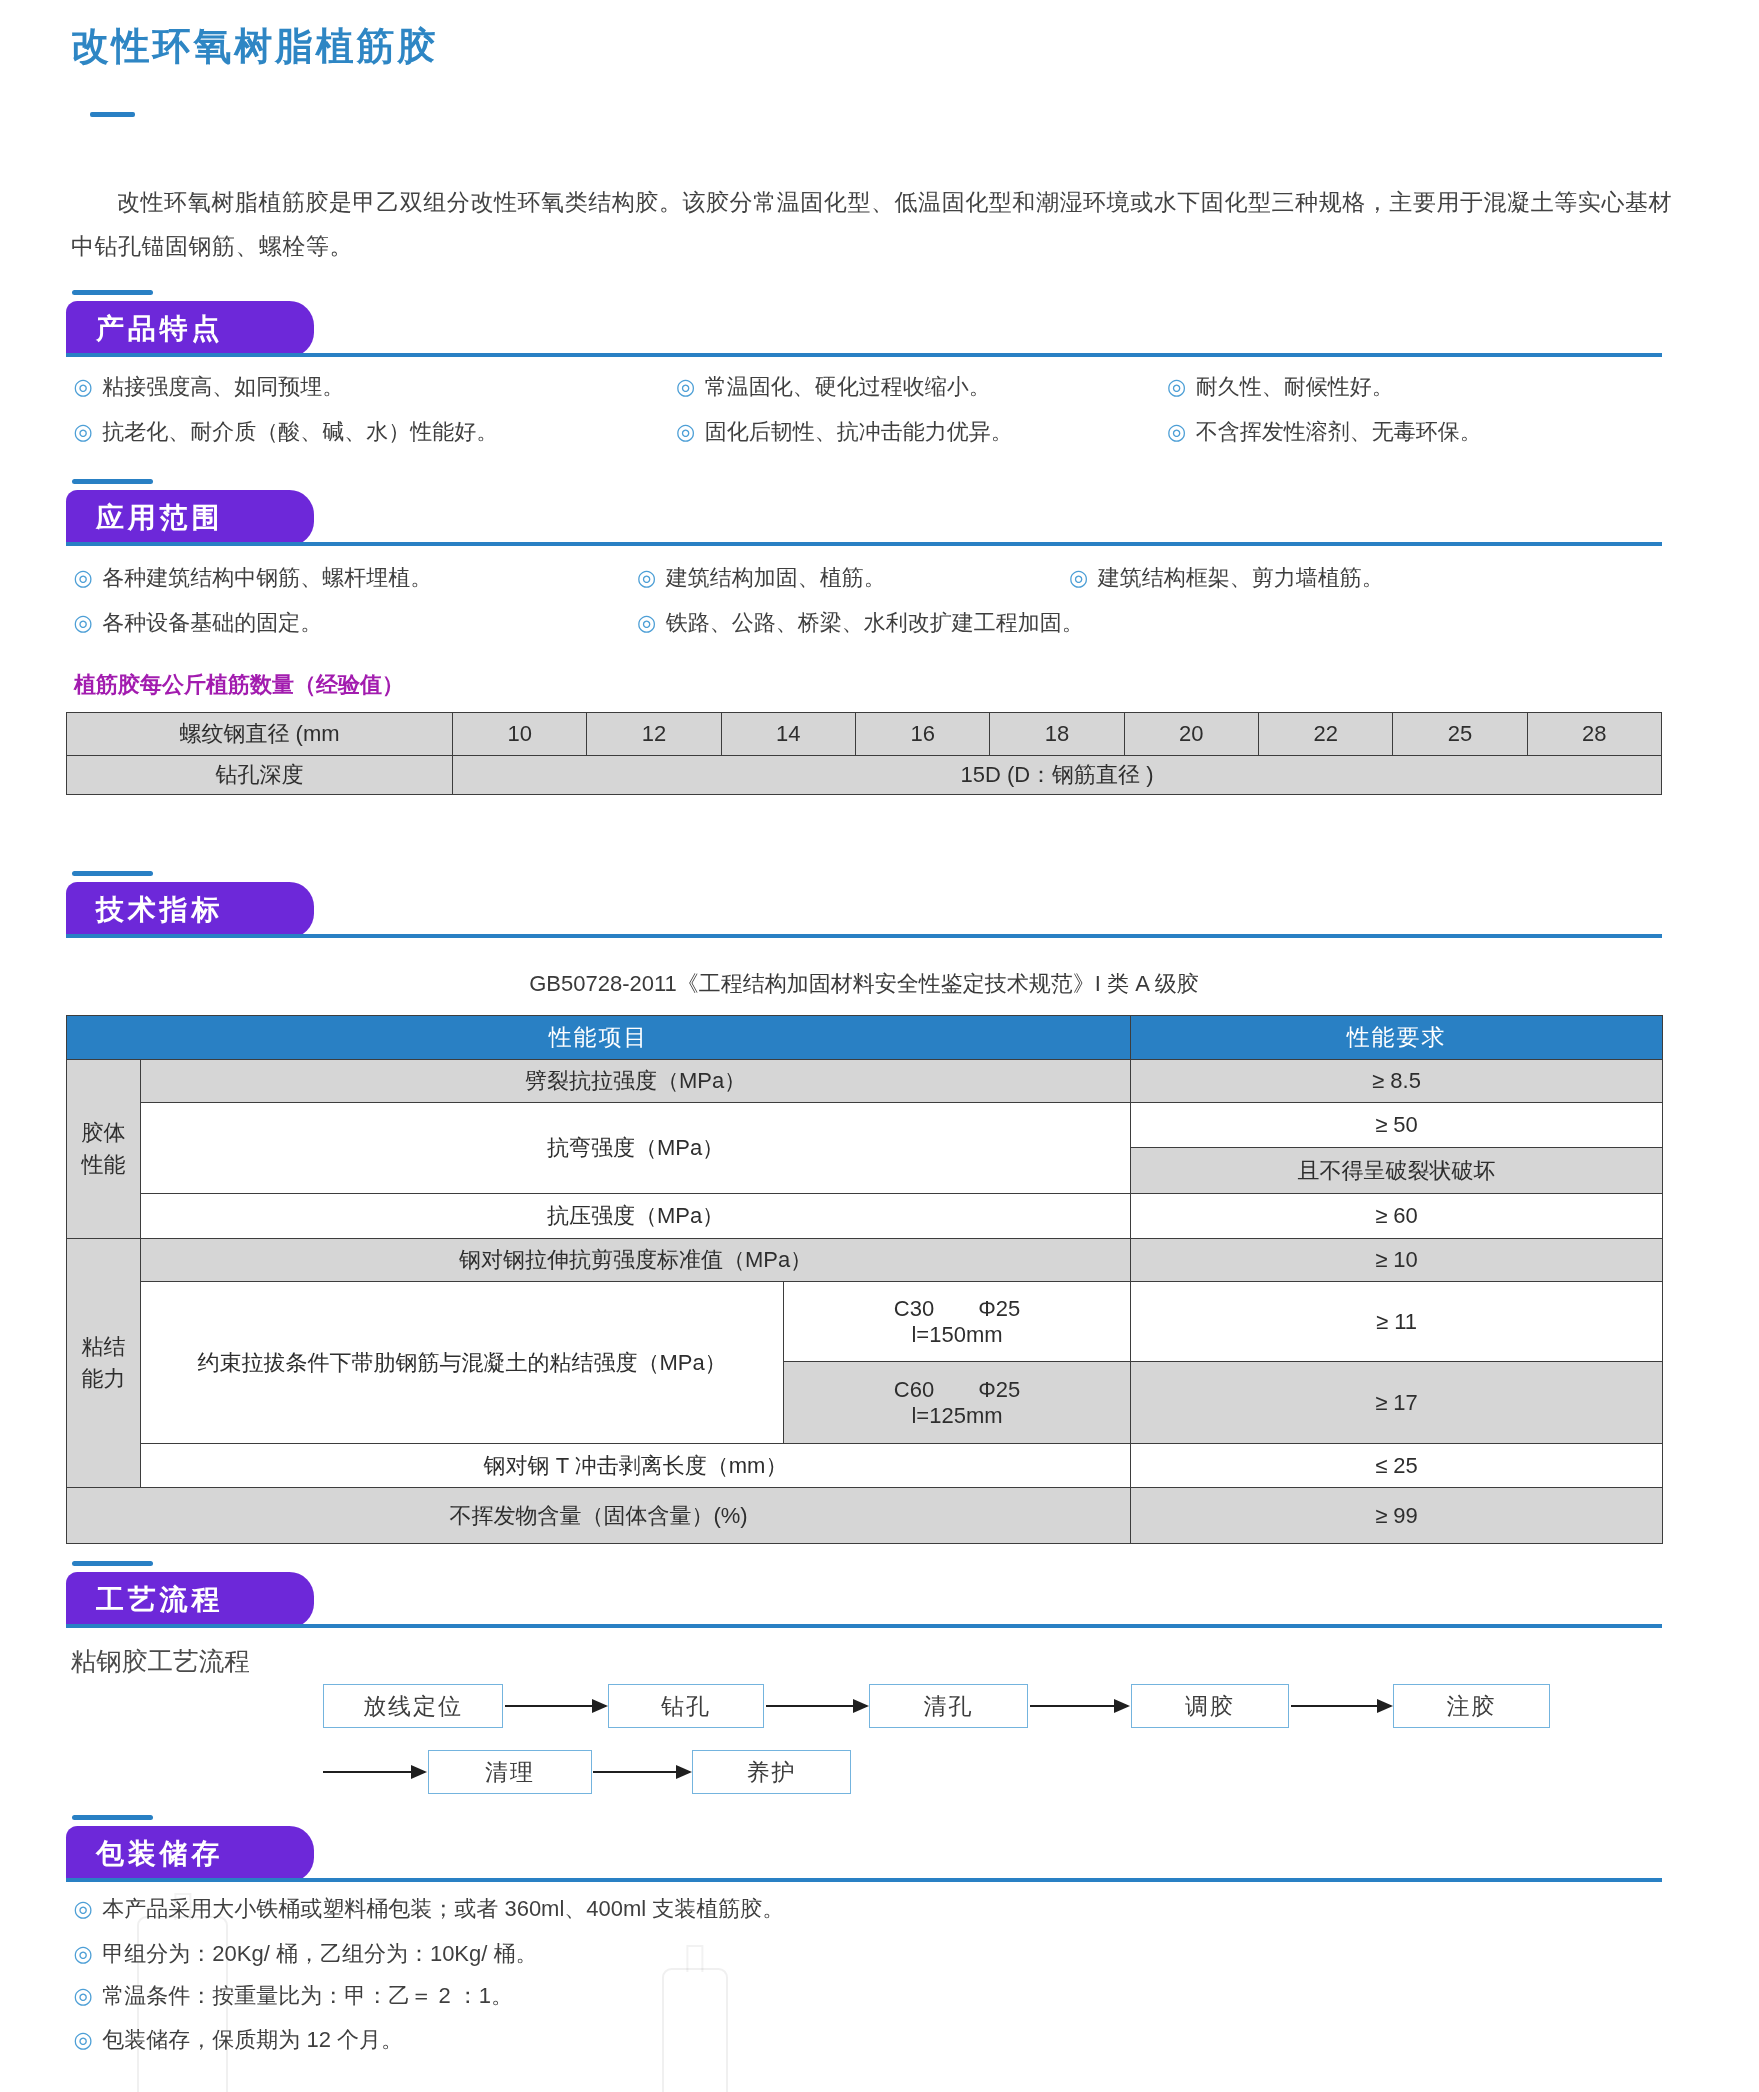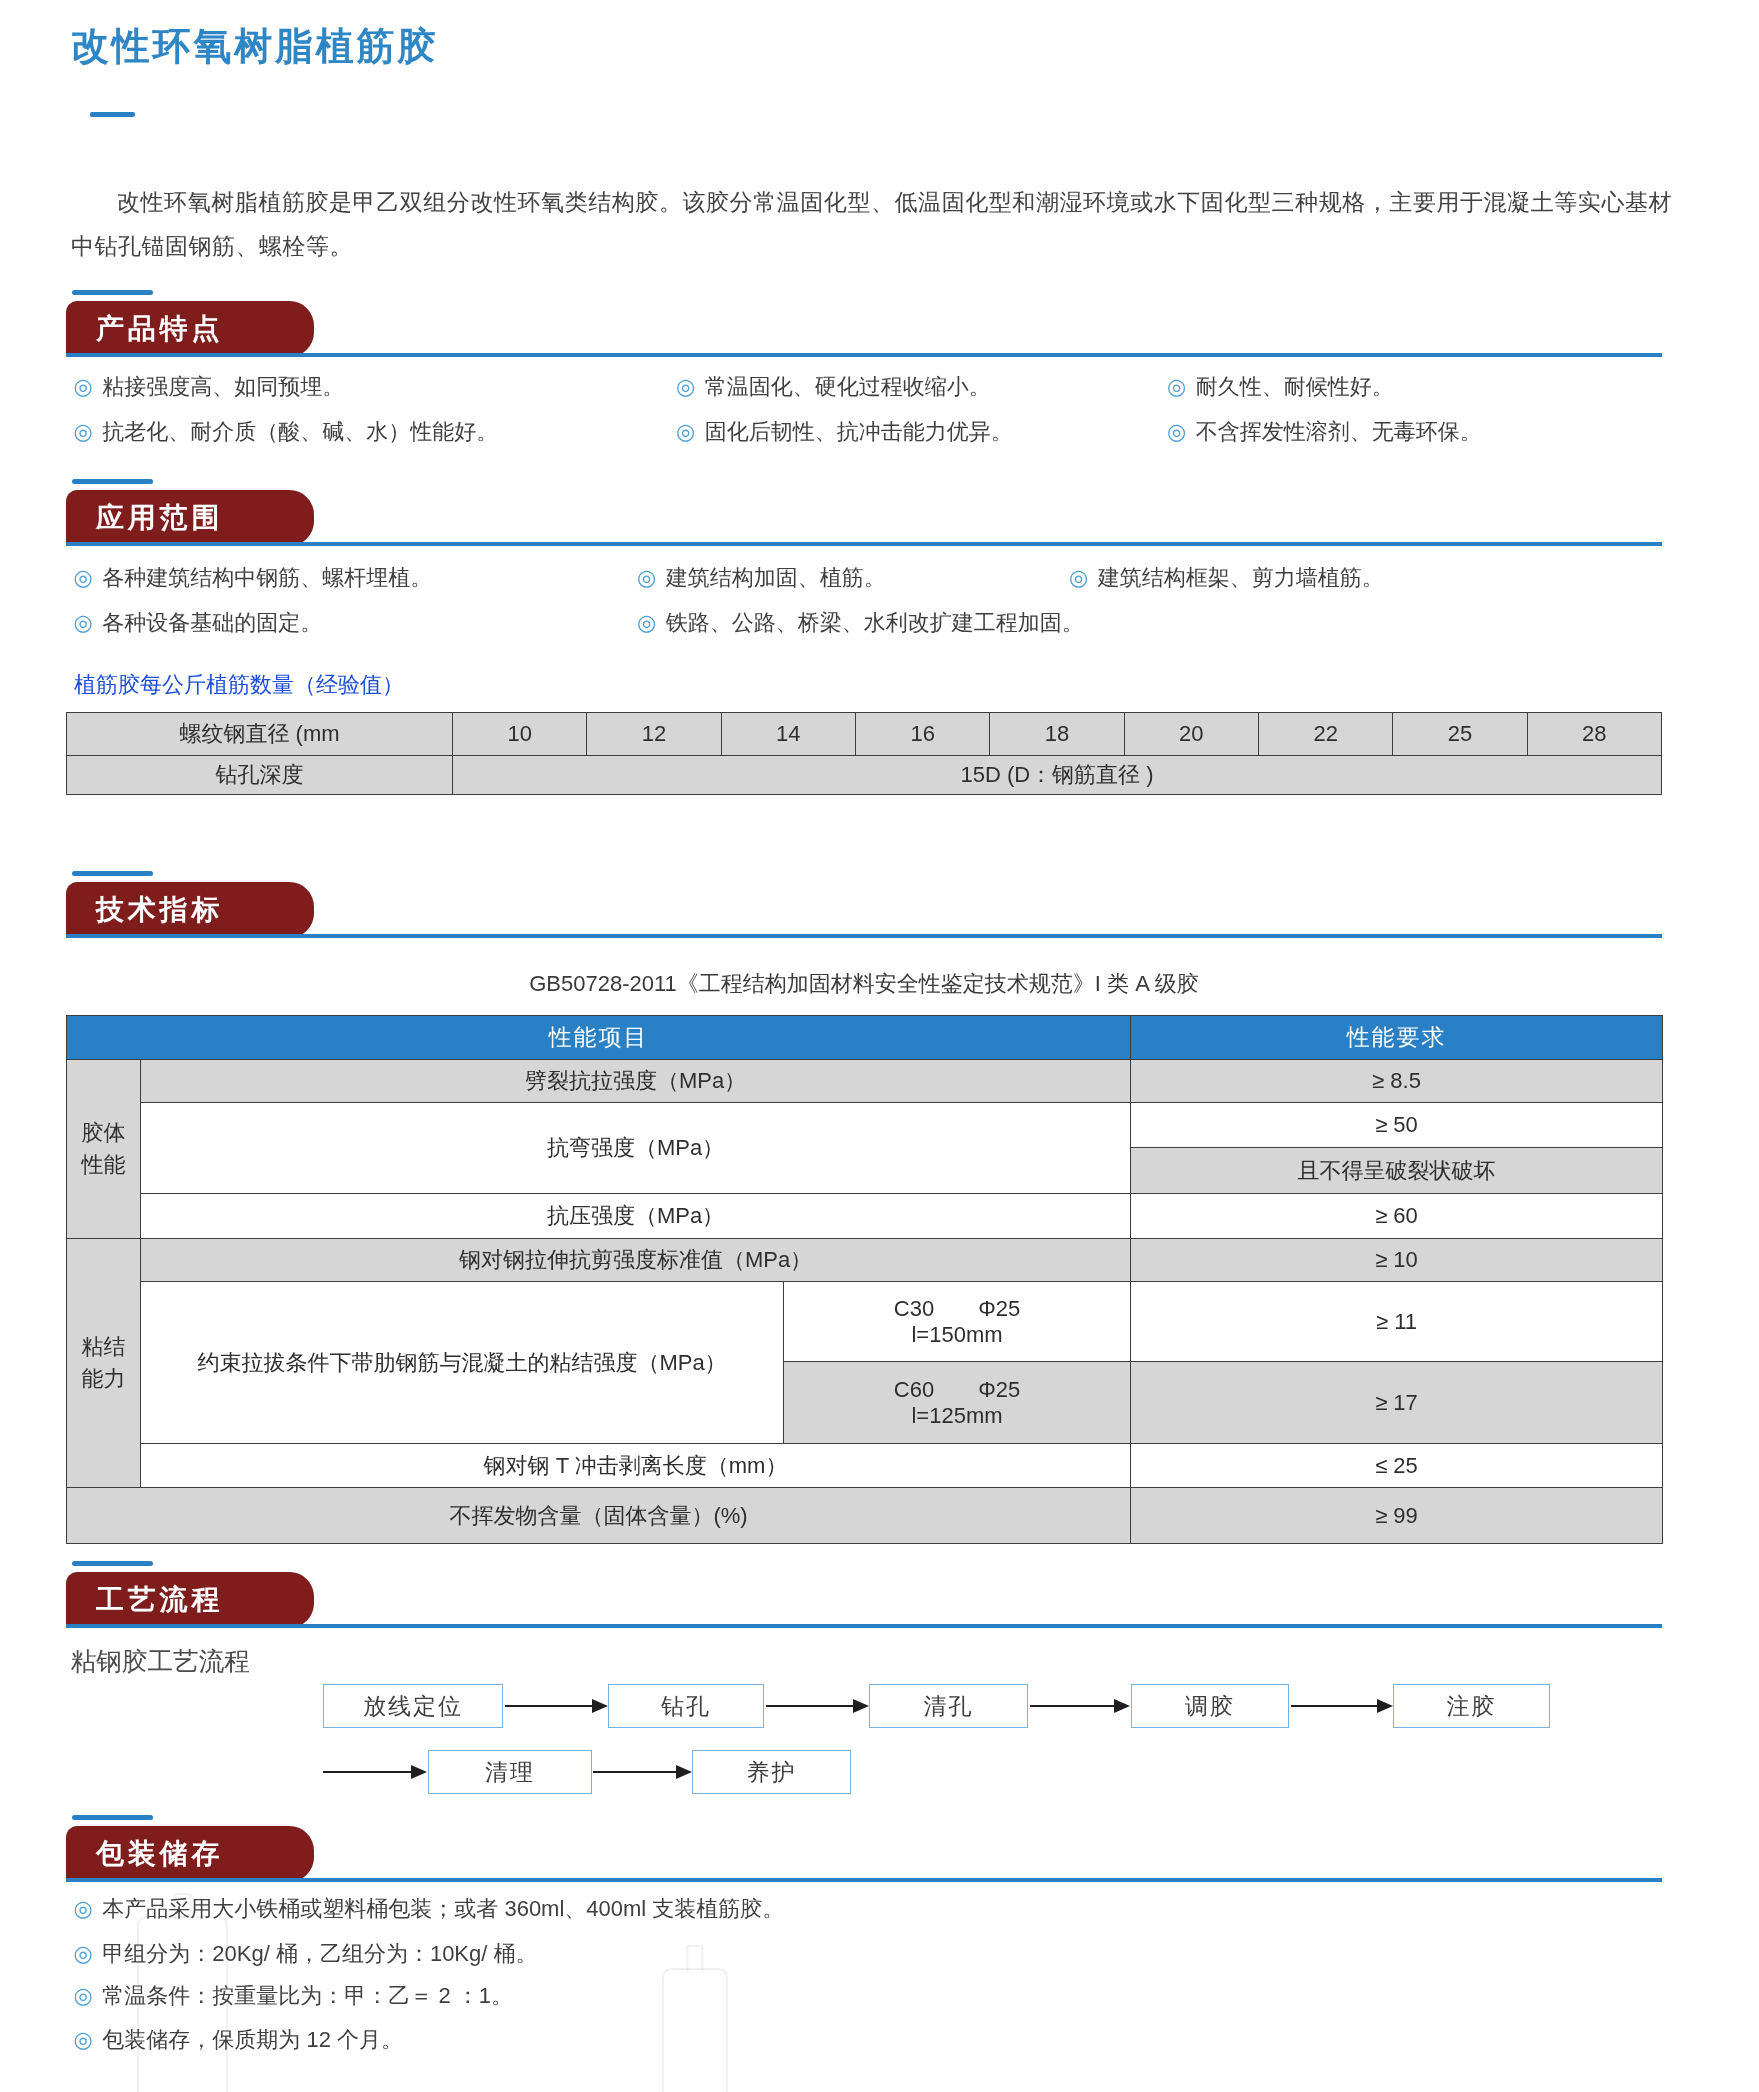--- a/index.html
+++ b/index.html
@@ -9,41 +9,41 @@
   
   .title{position:absolute;left:71px;top:21px;font-size:38px;font-weight:bold;
          color:#2E86C4;letter-spacing:2.8px;margin:0;}
   .title-dash{position:absolute;left:90px;top:112px;width:45px;height:4.7px;background:#2980C4;border-radius:1.9px;}
   .intro{position:absolute;left:71px;top:180px;width:1601px;font-size:23px;line-height:44px;
          color:#424242;text-indent:2em;text-align:justify;margin:0;letter-spacing:0.5px;}
 
   
   .sec{position:absolute;left:66px;width:1596px;}
   .banner-accent{position:absolute;left:5.7px;top:0;width:81px;height:4.7px;background:#2980C4;border-radius:2.8px;}
-  .banner{position:absolute;left:0;top:11.4px;width:248px;height:56px;background:#7f1d1d;
+  .banner{position:absolute;left:0;top:11.4px;width:248px;height:56px;background:#6d28d9;
           border-radius:11.4px 24.6px 24.6px 0;color:#ffffff;font-size:28px;font-weight:bold;
           letter-spacing:3.8px;display:flex;align-items:center;padding-left:30px;box-sizing:border-box;}
   .banner-line{position:absolute;left:0;top:63px;width:100%;height:3.8px;background:#2980C4;}
 
   
   .bullet{position:absolute;display:flex;align-items:flex-start;font-size:22px;color:#3f3f3f;
           line-height:28px;white-space:nowrap;}
   .ring{color:#4D9FD6;margin-right:9.5px;font-size:22px;}
 
   
   table{border-collapse:collapse;table-layout:fixed;width:1596px;}
   td,th{border:1.9px solid #3d3d3d;text-align:center;vertical-align:middle;
         font-size:22px;color:#2e2e2e;font-weight:normal;padding:0 5.7px;overflow:hidden;}
   .g td{background:#d6d6d6;}
   td.cw{background:#ffffff;}
   td.vgroup{background:#d6d6d6;}
   .vgroup span{display:block;width:47px;margin:0 auto;word-break:break-all;line-height:32px;}
   tr.hdr th{background:#2980C4;color:#ffffff;font-size:23px;letter-spacing:1.9px;}
 
-  .dosage-title{position:absolute;left:74px;top:670px;font-size:22px;font-weight:normal;color:#1d4ed8;}
+  .dosage-title{position:absolute;left:74px;top:670px;font-size:22px;font-weight:bold;color:#a21caf;}
   .dosage-wrap{position:absolute;left:66px;top:712px;}
   .dosage-wrap tr{height:42px;margin-left:28px;}
 
   .gb-line{position:absolute;left:66px;top:969px;width:1596px;text-align:center;
            font-size:22px;color:#3a3a3a;}
   .tech-wrap{position:absolute;left:66px;top:1015px;}
   .subline{display:flex;justify-content:center;gap:44px;}
 
   
   .flow-sub{position:absolute;left:4.7px;top:83px;font-size:25.6px;color:#4a4a4a;}

